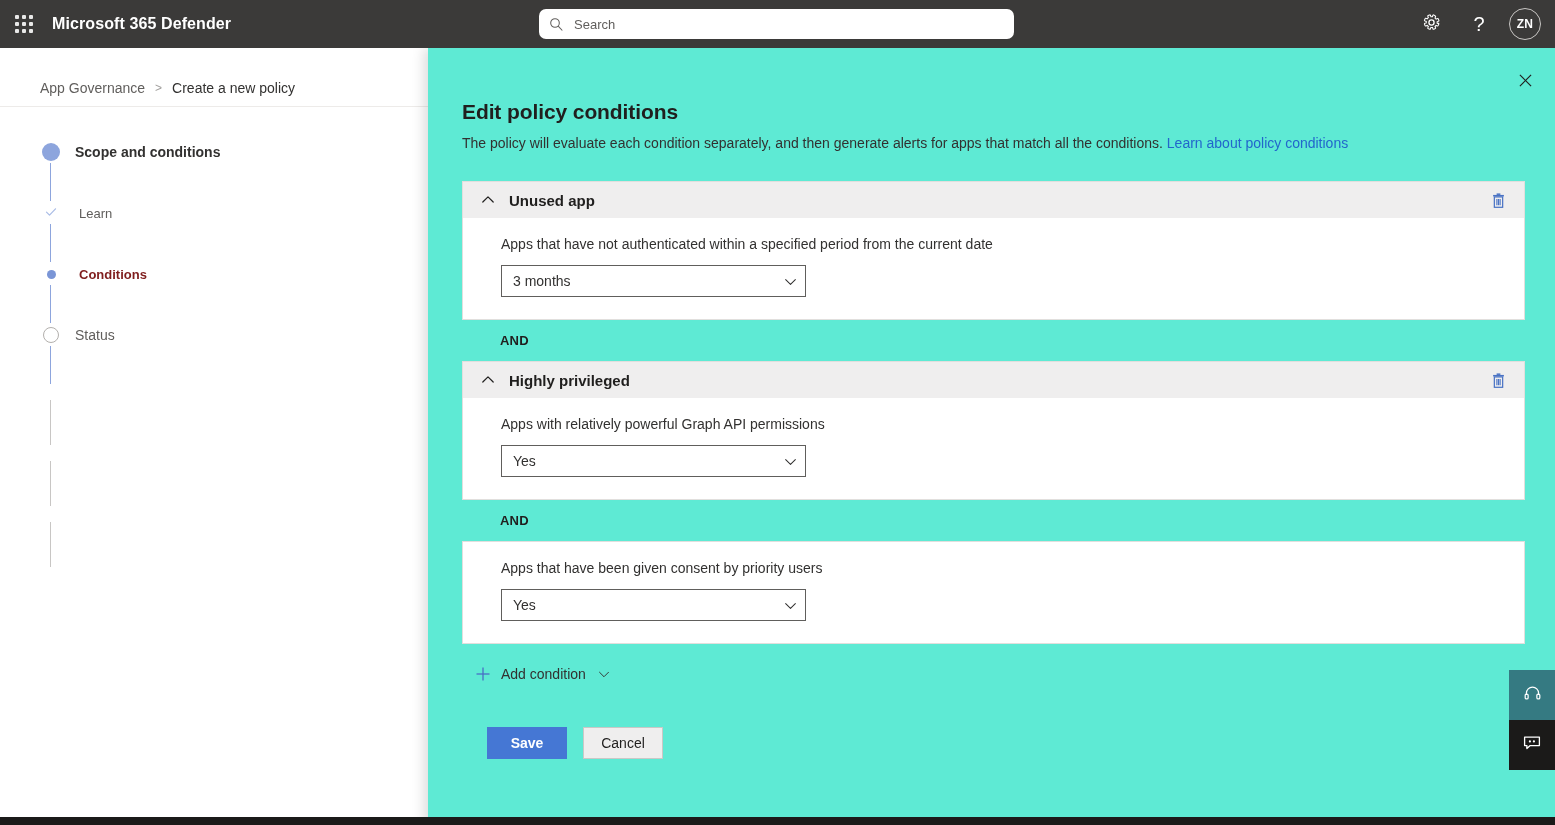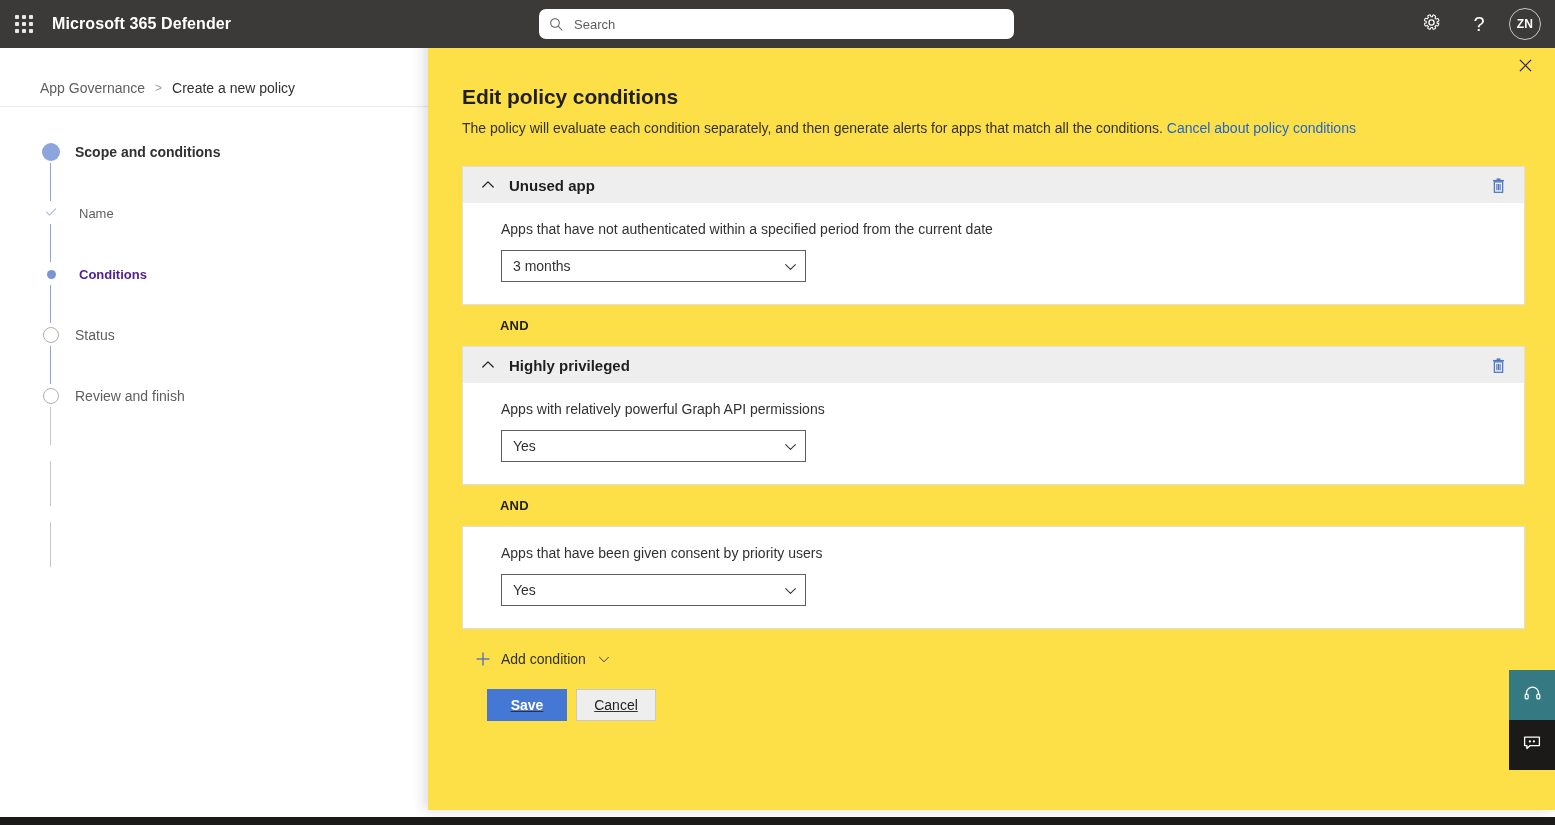--- a/index.html
+++ b/index.html
@@ -145,36 +145,36 @@
   .m-todo { width: 16px; height: 16px; border-radius: 50%; border: 1.5px solid #b3b0ad; }
   .m-subdone { color: #a9bce6; font-size: 13px; line-height: 1; }
   .m-subcurrent { width: 9px; height: 9px; border-radius: 50%; background: #7a95d6; }
   .w-label {
     margin-left: 13px;
     font-size: 14px;
     color: #605e5c;
   }
   .w-step.is-current > .w-label { color: #323130; font-weight: bold; }
   .w-step.is-sub .w-label { margin-left: 17px; font-size: 13px; }
-  .w-step.is-sub.is-current .w-label { color: #4c1d95; font-weight: bold; }
+  .w-step.is-sub.is-current .w-label { color: #7f1d1d; font-weight: bold; }
   .w-connector {
     position: absolute;
     left: 10px;
     width: 1px;
     background: #8da5dd;
     z-index: 1;
   }
   .w-connector.gray { background: #c8c6c4; }
 
   
   .panel {
     position: absolute;
-    top: 33px; left: 428px;
+    top: 48px; left: 428px;
     width: 1127px; height: 777px;
-    background: #fde047;
+    background: #5eead4;
     box-shadow: -4px 0 12px rgba(0,0,0,.14);
     z-index: 20;
     overflow: hidden;
   }
   .panel-close {
     position: absolute;
     top: 14px; right: 10px;
     width: 40px; height: 40px;
     display: flex; align-items: center; justify-content: center;
     cursor: pointer;
@@ -265,23 +265,22 @@
     margin: 22px 0 0 13px;
     font-size: 14px;
     color: #323130;
     cursor: pointer;
   }
   .add-condition .plus { color: #4a6fc4; display: flex; align-items: center; }
   .add-condition .caret { color: #323130; display: flex; align-items: center; margin-left: 2px; }
 
   .panel-actions {
     display: flex;
-    gap: 9px;
-    margin: 18px 0 0 25px;
-    text-decoration: underline;
+    gap: 16px;
+    margin: 41px 0 0 25px;
   }
   .btn {
     height: 32px;
     min-width: 80px;
     font-size: 14px;
     font-family: "Liberation Sans", sans-serif;
     border: 1px solid transparent;
     cursor: pointer;
     padding: 0 16px;
   }
@@ -386,63 +385,57 @@
     </div>
 
     <div class="w-step is-sub">
       <div class="w-marker">
         <span class="m-subdone">
           <svg width="12" height="12" viewBox="0 0 12 12">
               <polyline points="1.5,6.2 4.5,9.2 10.5,2.8" fill="none" stroke="#a9bce6" stroke-width="1.2" stroke-linecap="round" stroke-linejoin="round"></polyline>
             </svg>
         </span>
       </div>
-      <span class="w-label">Name</span>
+      <span class="w-label">Learn</span>
     </div>
 
     <div class="w-step is-sub is-current">
       <div class="w-marker">
         <span class="m-subcurrent"></span>
       </div>
       <span class="w-label">Conditions</span>
     </div>
 
 
     <div class="w-step">
       <div class="w-marker">
         <span class="m-todo"></span>
       </div>
       <span class="w-label">Status</span>
     </div>
 
-    <div class="w-step">
-      <div class="w-marker">
-        <span class="m-todo"></span>
-      </div>
-      <span class="w-label">Review and finish</span>
-    </div>
 
   </div>
 </div>
 
 <div class="panel">
   <div class="panel-close">
     <span>
       <svg width="13" height="13" viewBox="0 0 14 14">
           <line x1="1" y1="1" x2="13" y2="13" stroke="#201f1e" stroke-width="1.3"></line>
           <line x1="13" y1="1" x2="1" y2="13" stroke="#201f1e" stroke-width="1.3"></line>
         </svg>
     </span>
   </div>
 
   <div class="panel-inner">
     <h1 class="panel-title">Edit policy conditions</h1>
     <p class="panel-sub">
       <span>The policy will evaluate each condition separately, and then generate alerts for apps that match all the conditions.</span>
-      <a>Cancel about policy conditions</a>
+      <a>Learn about policy conditions</a>
     </p>
 
     <div class="conditions">
 
       <div class="cond-card">
         <div class="cond-head">
           <span class="chev">
             <svg width="14" height="14" viewBox="0 0 14 14">
                 <polyline points="1.8,9 7,3.8 12.2,9" fill="none" stroke="#201f1e" stroke-width="1.2" stroke-linecap="round" stroke-linejoin="round"></polyline>
               </svg>

